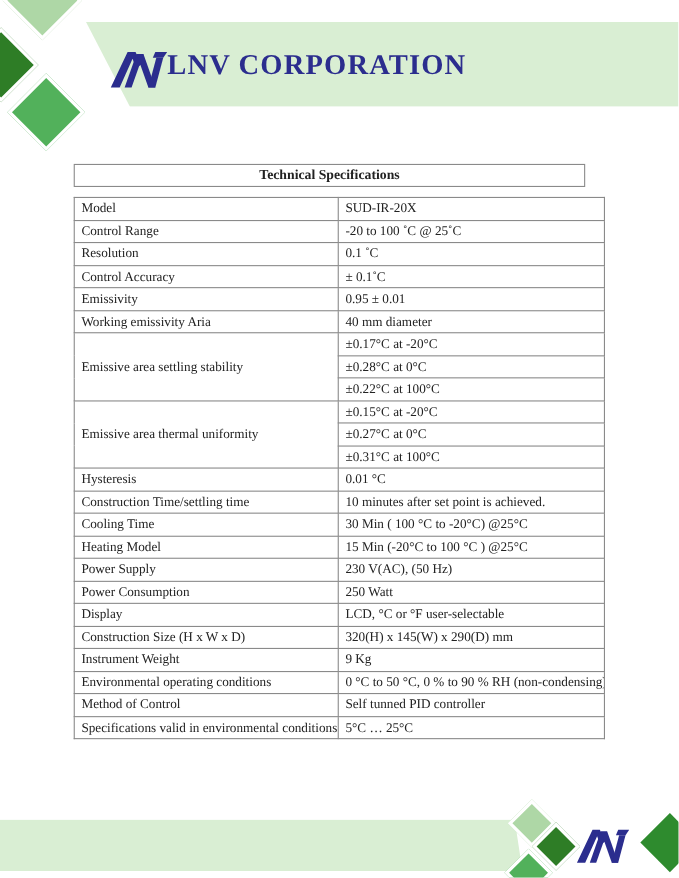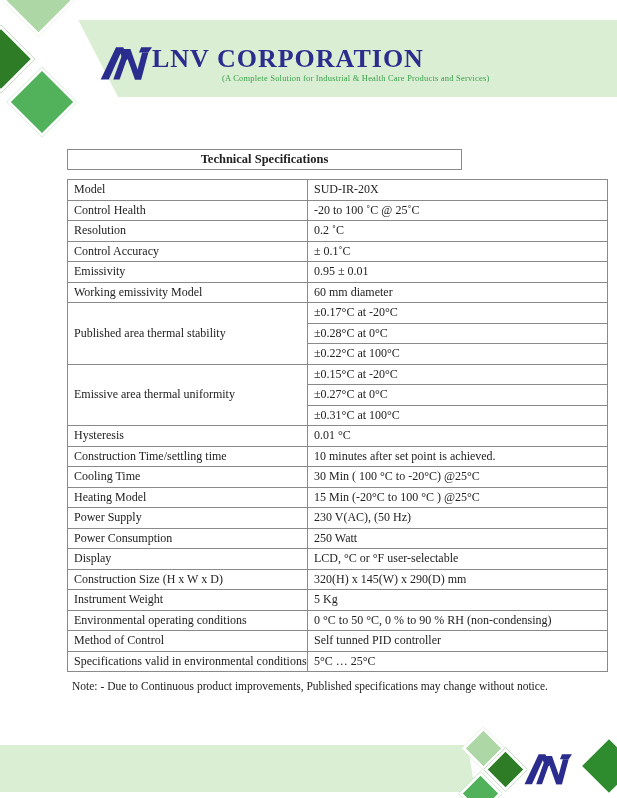--- a/index.html
+++ b/index.html
@@ -45,27 +45,27 @@
     font-size:26px; font-weight:bold; letter-spacing:1px;
     color:#2b2d8e; white-space:nowrap;
   }
   .tagline {
     position:absolute; left:222px; top:73px;
     font-size:8.5px; color:#3ba24a; white-space:nowrap; letter-spacing:0.2px;
   }
 
   
   .title-box {
-    position:absolute; left:67px; top:149px; width:395px; height:21px;
+    position:absolute; left:67px; top:149px; width:465px; height:21px;
     border:1px solid #8a8a8a; box-sizing:border-box;
     display:flex; align-items:center; justify-content:center;
     font-size:12.5px; font-weight:bold; color:#222;
   }
   table.spec {
-    position:absolute; left:67px; top:179px; width:541px;
+    position:absolute; left:67px; top:179px; width:483px;
     border-collapse:collapse; table-layout:fixed;
   }
   table.spec td {
     border:1px solid #8a8a8a;
     font-size:12px; color:#222;
     height:19.5px; padding:0 4px 0 6px; vertical-align:middle;
     overflow:hidden; white-space:nowrap;
   }
   table.spec col.c1 { width:240px; }
 
@@ -89,55 +89,54 @@
       <g fill="#2b2d8e">
         <path d="M6 80 L40 8 L56 8 L68 33 L57 41 L50 22 L24 80 Z"></path>
         <polygon points="34,80 48,80 72,12 58,12"></polygon>
         <polygon points="58,12 72,12 96,80 82,80"></polygon>
         <polygon points="82,80 96,80 112,20 98,20"></polygon>
         <polygon points="96,8 120,8 112,20 91,20"></polygon>
       </g>
     </svg>
   </div>
   <div class="company-name">LNV CORPORATION</div>
-  <div class="tagline">(A Complete Solution for Industrial &amp; Health Care Products and Services)</div>
 
   <div class="title-box">Technical Specifications</div>
   <table class="spec">
     <colgroup>
         <col class="c1">
         <col class="c2">
       </colgroup>
     <tbody>
         <tr>
           <td rowspan="1">Model</td>
           <td>SUD-IR-20X</td>
         </tr>
         <tr>
-          <td rowspan="1">Control Health</td>
+          <td rowspan="1">Control Range</td>
           <td>-20 to 100 ˚C @ 25˚C</td>
         </tr>
         <tr>
           <td rowspan="1">Resolution</td>
-          <td>0.2 ˚C</td>
+          <td>0.1 ˚C</td>
         </tr>
         <tr>
           <td rowspan="1">Control Accuracy</td>
           <td>± 0.1˚C</td>
         </tr>
         <tr>
           <td rowspan="1">Emissivity</td>
           <td>0.95 ± 0.01</td>
         </tr>
         <tr>
-          <td rowspan="1">Working emissivity Model</td>
-          <td>60 mm diameter</td>
-        </tr>
-        <tr>
-          <td rowspan="3">Published area thermal stability</td>
+          <td rowspan="1">Working emissivity Aria</td>
+          <td>40 mm diameter</td>
+        </tr>
+        <tr>
+          <td rowspan="3">Emissive area settling stability</td>
           <td>±0.17°C at -20°C</td>
         </tr>
         <tr>
           <td>±0.28°C at 0°C</td>
         </tr>
         <tr>
           <td>±0.22°C at 100°C</td>
         </tr>
         <tr>
           <td rowspan="3">Emissive area thermal uniformity</td>
@@ -176,38 +175,37 @@
         <tr>
           <td rowspan="1">Display</td>
           <td>LCD, °C or °F user-selectable</td>
         </tr>
         <tr>
           <td rowspan="1">Construction Size (H x W x D)</td>
           <td>320(H) x 145(W) x 290(D) mm</td>
         </tr>
         <tr>
           <td rowspan="1">Instrument Weight</td>
-          <td>5 Kg</td>
+          <td>9 Kg</td>
         </tr>
         <tr>
           <td rowspan="1">Environmental operating conditions</td>
           <td>0 °C to 50 °C, 0 % to 90 % RH (non-condensing)</td>
         </tr>
         <tr>
           <td rowspan="1">Method of Control</td>
           <td>Self tunned PID controller</td>
         </tr>
         <tr>
           <td rowspan="1">Specifications valid in environmental conditions</td>
           <td>5°C … 25°C</td>
         </tr>
       </tbody>
   </table>
 
-  <div class="note">Note: - Due to Continuous product improvements, Published specifications may change without notice.</div>
 
   <div class="footer-bar"></div>
   <div class="diamond d4 c-light d-border"></div>
   <div class="diamond d5 c-dark d-border"></div>
   <div class="diamond d6 c-medium d-border"></div>
   <div class="diamond d7 c-dark2"></div>
 
   <div class="logo-mark-bottom">
     <svg viewBox="0 0 120 84" xmlns="http://www.w3.org/2000/svg">
       <g fill="#2b2d8e">

